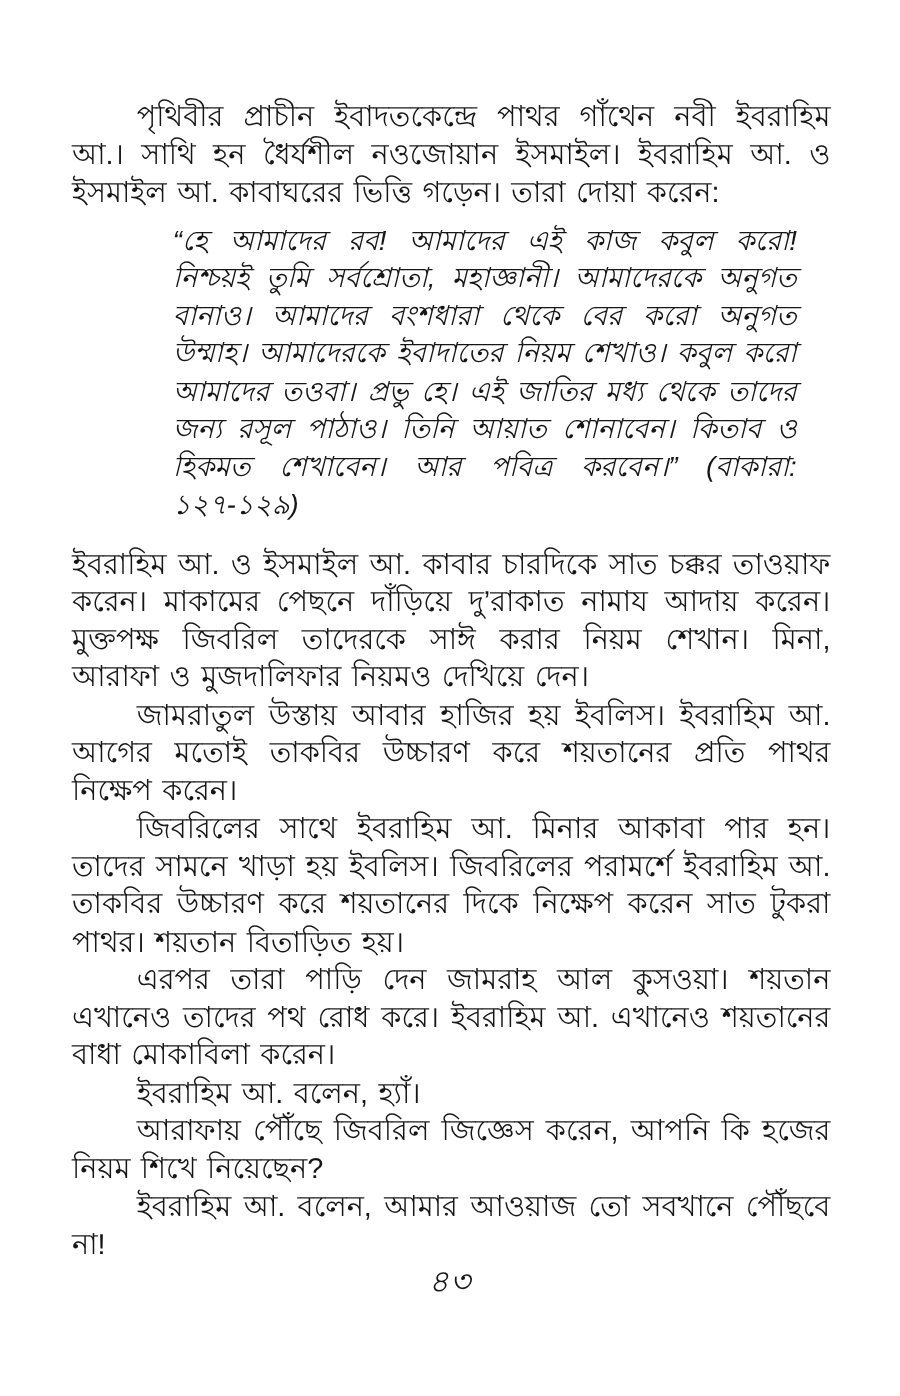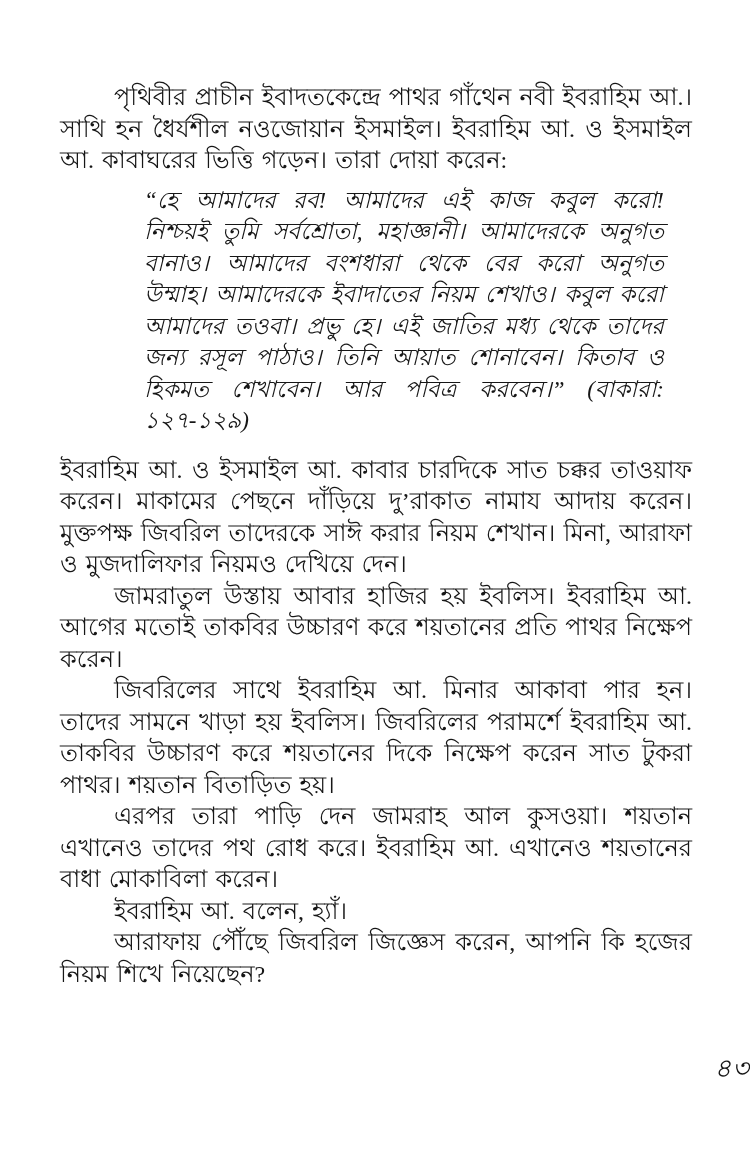--- a/index.html
+++ b/index.html
@@ -6,21 +6,21 @@
     margin: 0;
     padding: 0;
     background: #ffffff;
   }
   .page {
     position: relative;
     width: 750px;
     height: 1163px;
     background: #ffffff;
     color: #161616;
-    font-family: Liberation Serif, serif;
+    font-family: Liberation Sans, sans-serif;
     overflow: hidden;
   }
   .content {
     position: absolute;
     top: 82px;
     left: 60px;
     width: 632px;
   }
   .body-para {
     margin: 0;
@@ -40,21 +40,21 @@
     font-size: 23px;
     line-height: 31.5px;
     text-align: justify;
     word-spacing: 2px;
   }
   .page-number {
     position: absolute;
     top: 1048px;
     left: 0;
     width: 750px;
-    text-align: right;
+    text-align: center;
     font-size: 26px;
     font-style: italic;
     letter-spacing: 1px;
   }
 </style>
 </head>
 <body>
 
 <div class="page">
   <div class="content">
@@ -69,18 +69,19 @@
 
     <p class="body-para">জিবরিলের সাথে ইবরাহিম আ. মিনার আকাবা পার হন। তাদের সামনে খাড়া হয় ইবলিস। জিবরিলের পরামর্শে ইবরাহিম আ. তাকবির উচ্চারণ করে শয়তানের দিকে নিক্ষেপ করেন সাত টুকরা পাথর। শয়তান বিতাড়িত হয়।</p>
 
     <p class="body-para">এরপর তারা পাড়ি দেন জামরাহ আল কুসওয়া। শয়তান এখানেও তাদের পথ রোধ করে। ইবরাহিম আ. এখানেও শয়তানের বাধা মোকাবিলা করেন।</p>
 
     <p class="body-para">ইবরাহিম আ. বলেন, হ্যাঁ।</p>
 
     <p class="body-para">আরাফায় পৌঁছে জিবরিল জিজ্ঞেস করেন, আপনি কি হজের নিয়ম শিখে নিয়েছেন?</p>
 
 
+    <p class="body-para">ইবরাহিম আ. বলেন, আমার আওয়াজ তো সবখানে পৌঁছবে না!</p>
 
 
   </div>
 
   <div class="page-number">৪৩</div>
 </div>
 
 </body></html>

